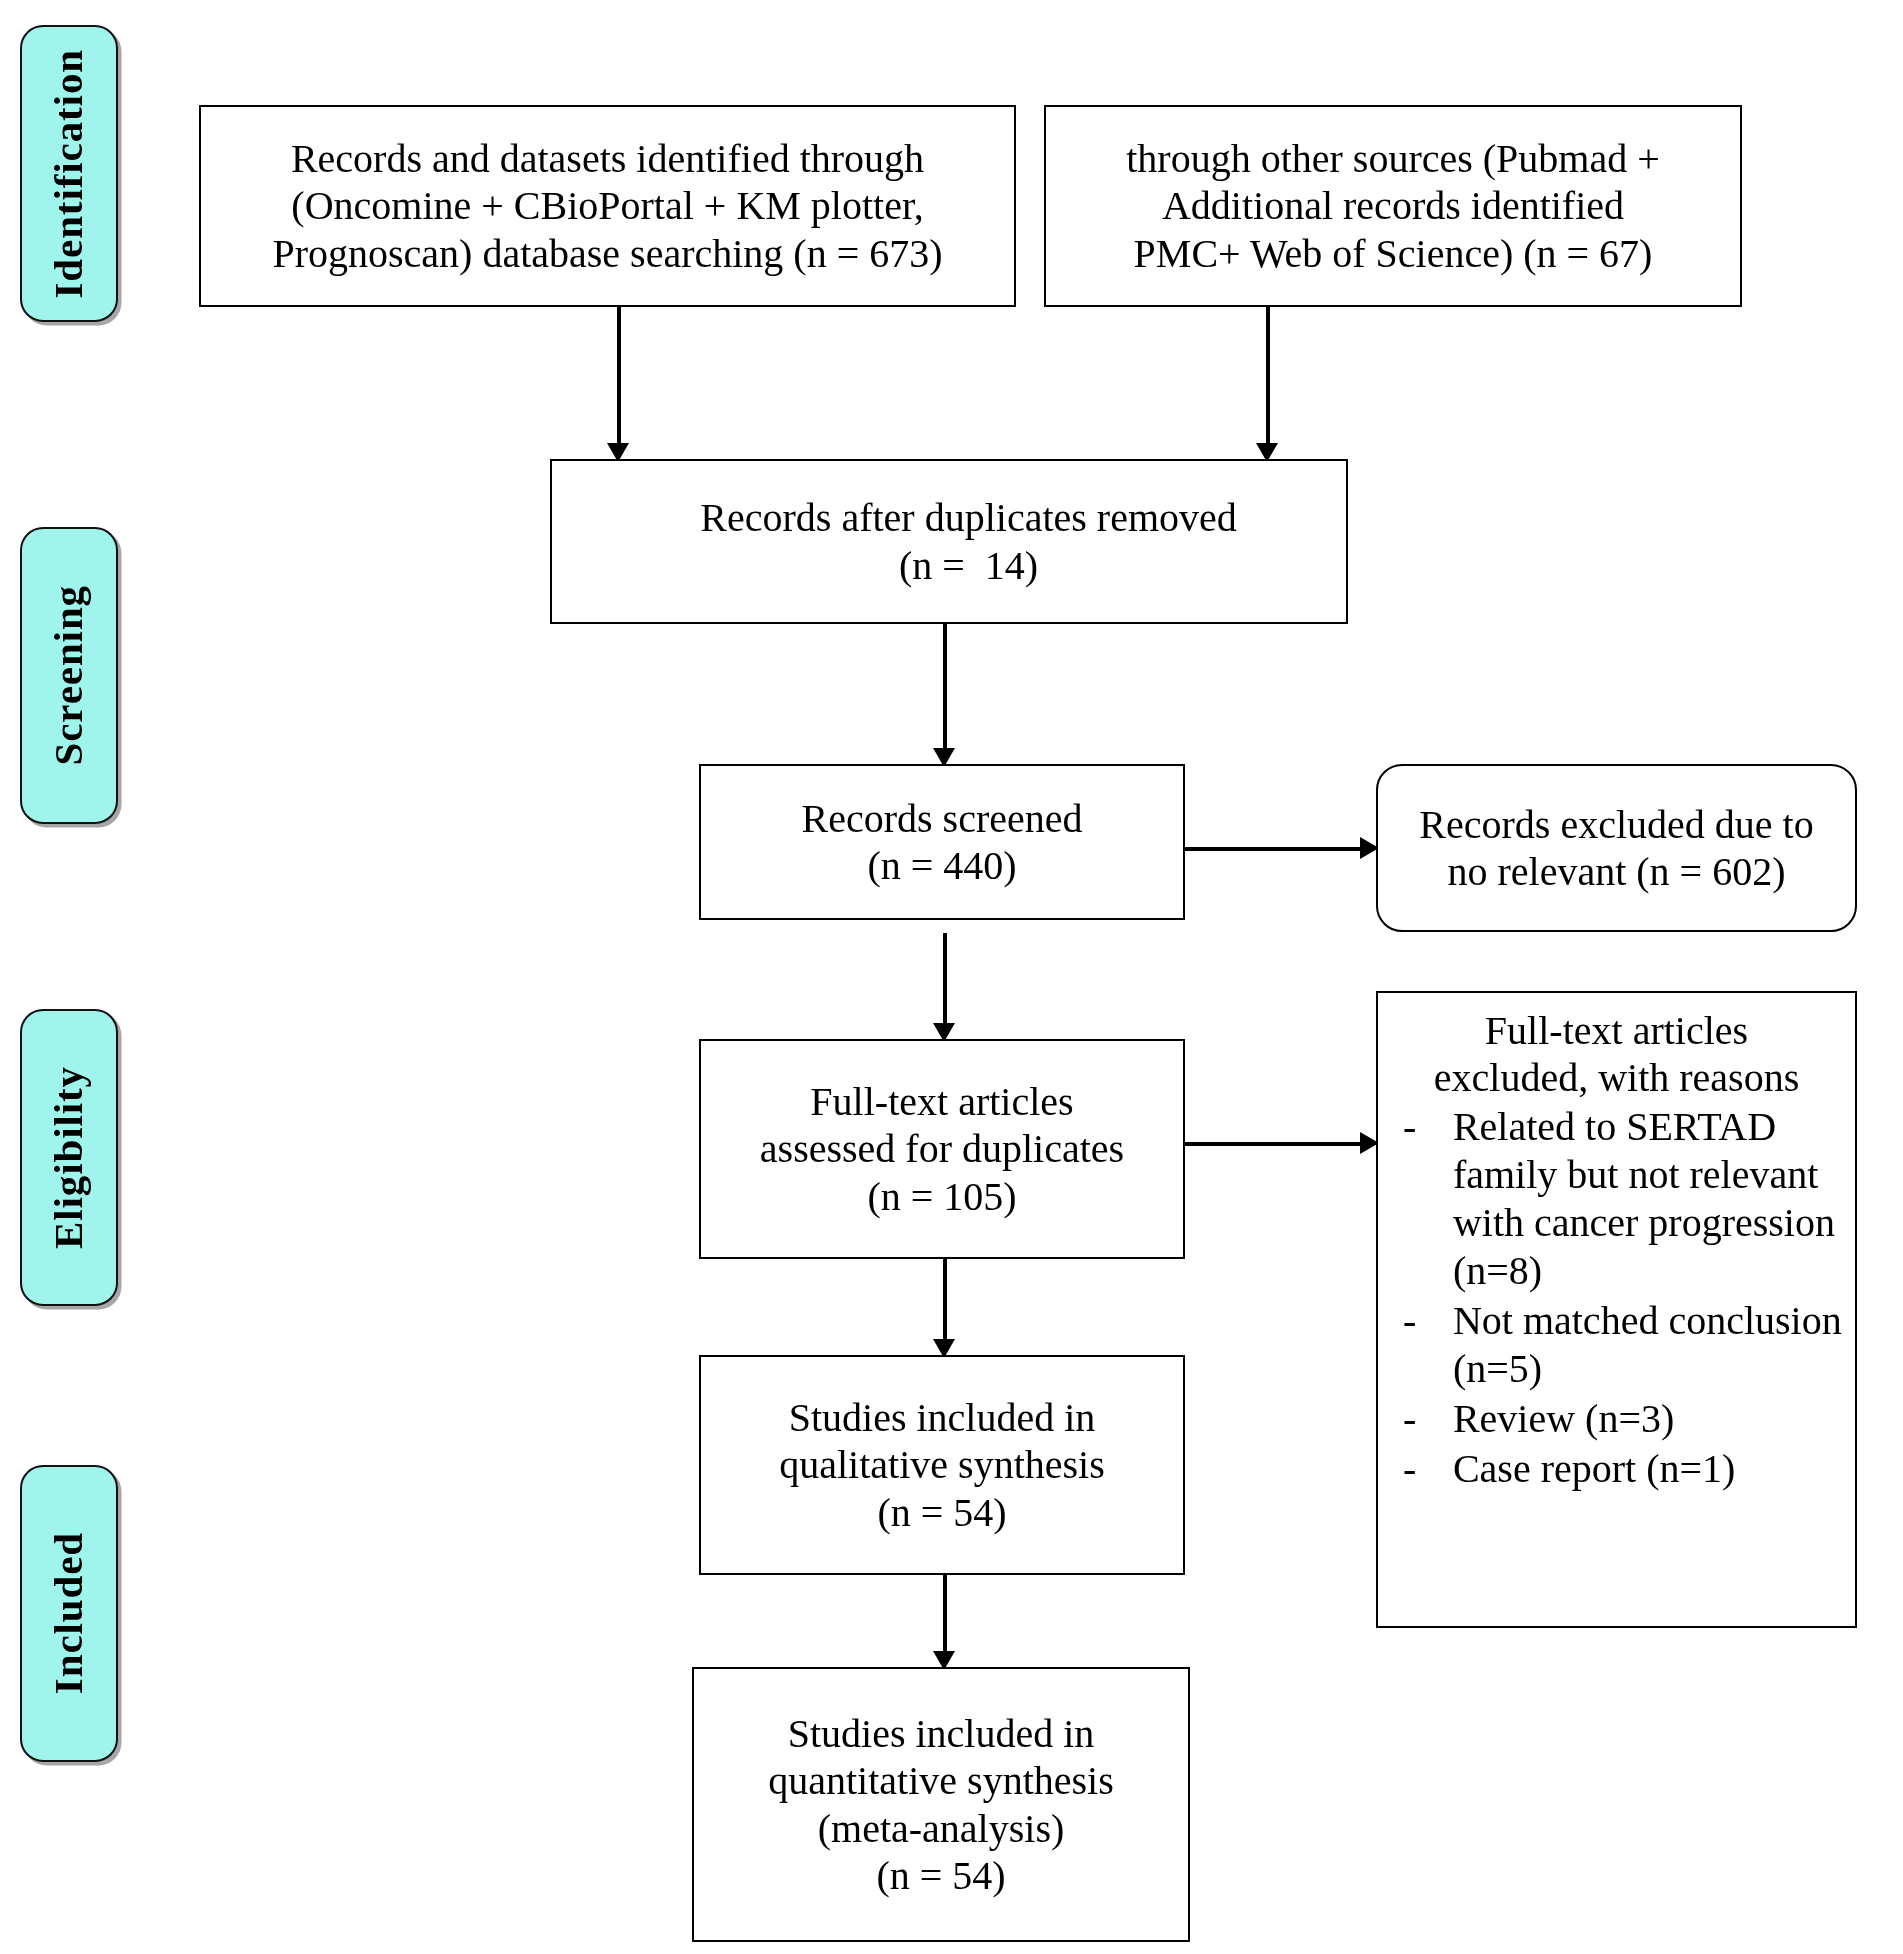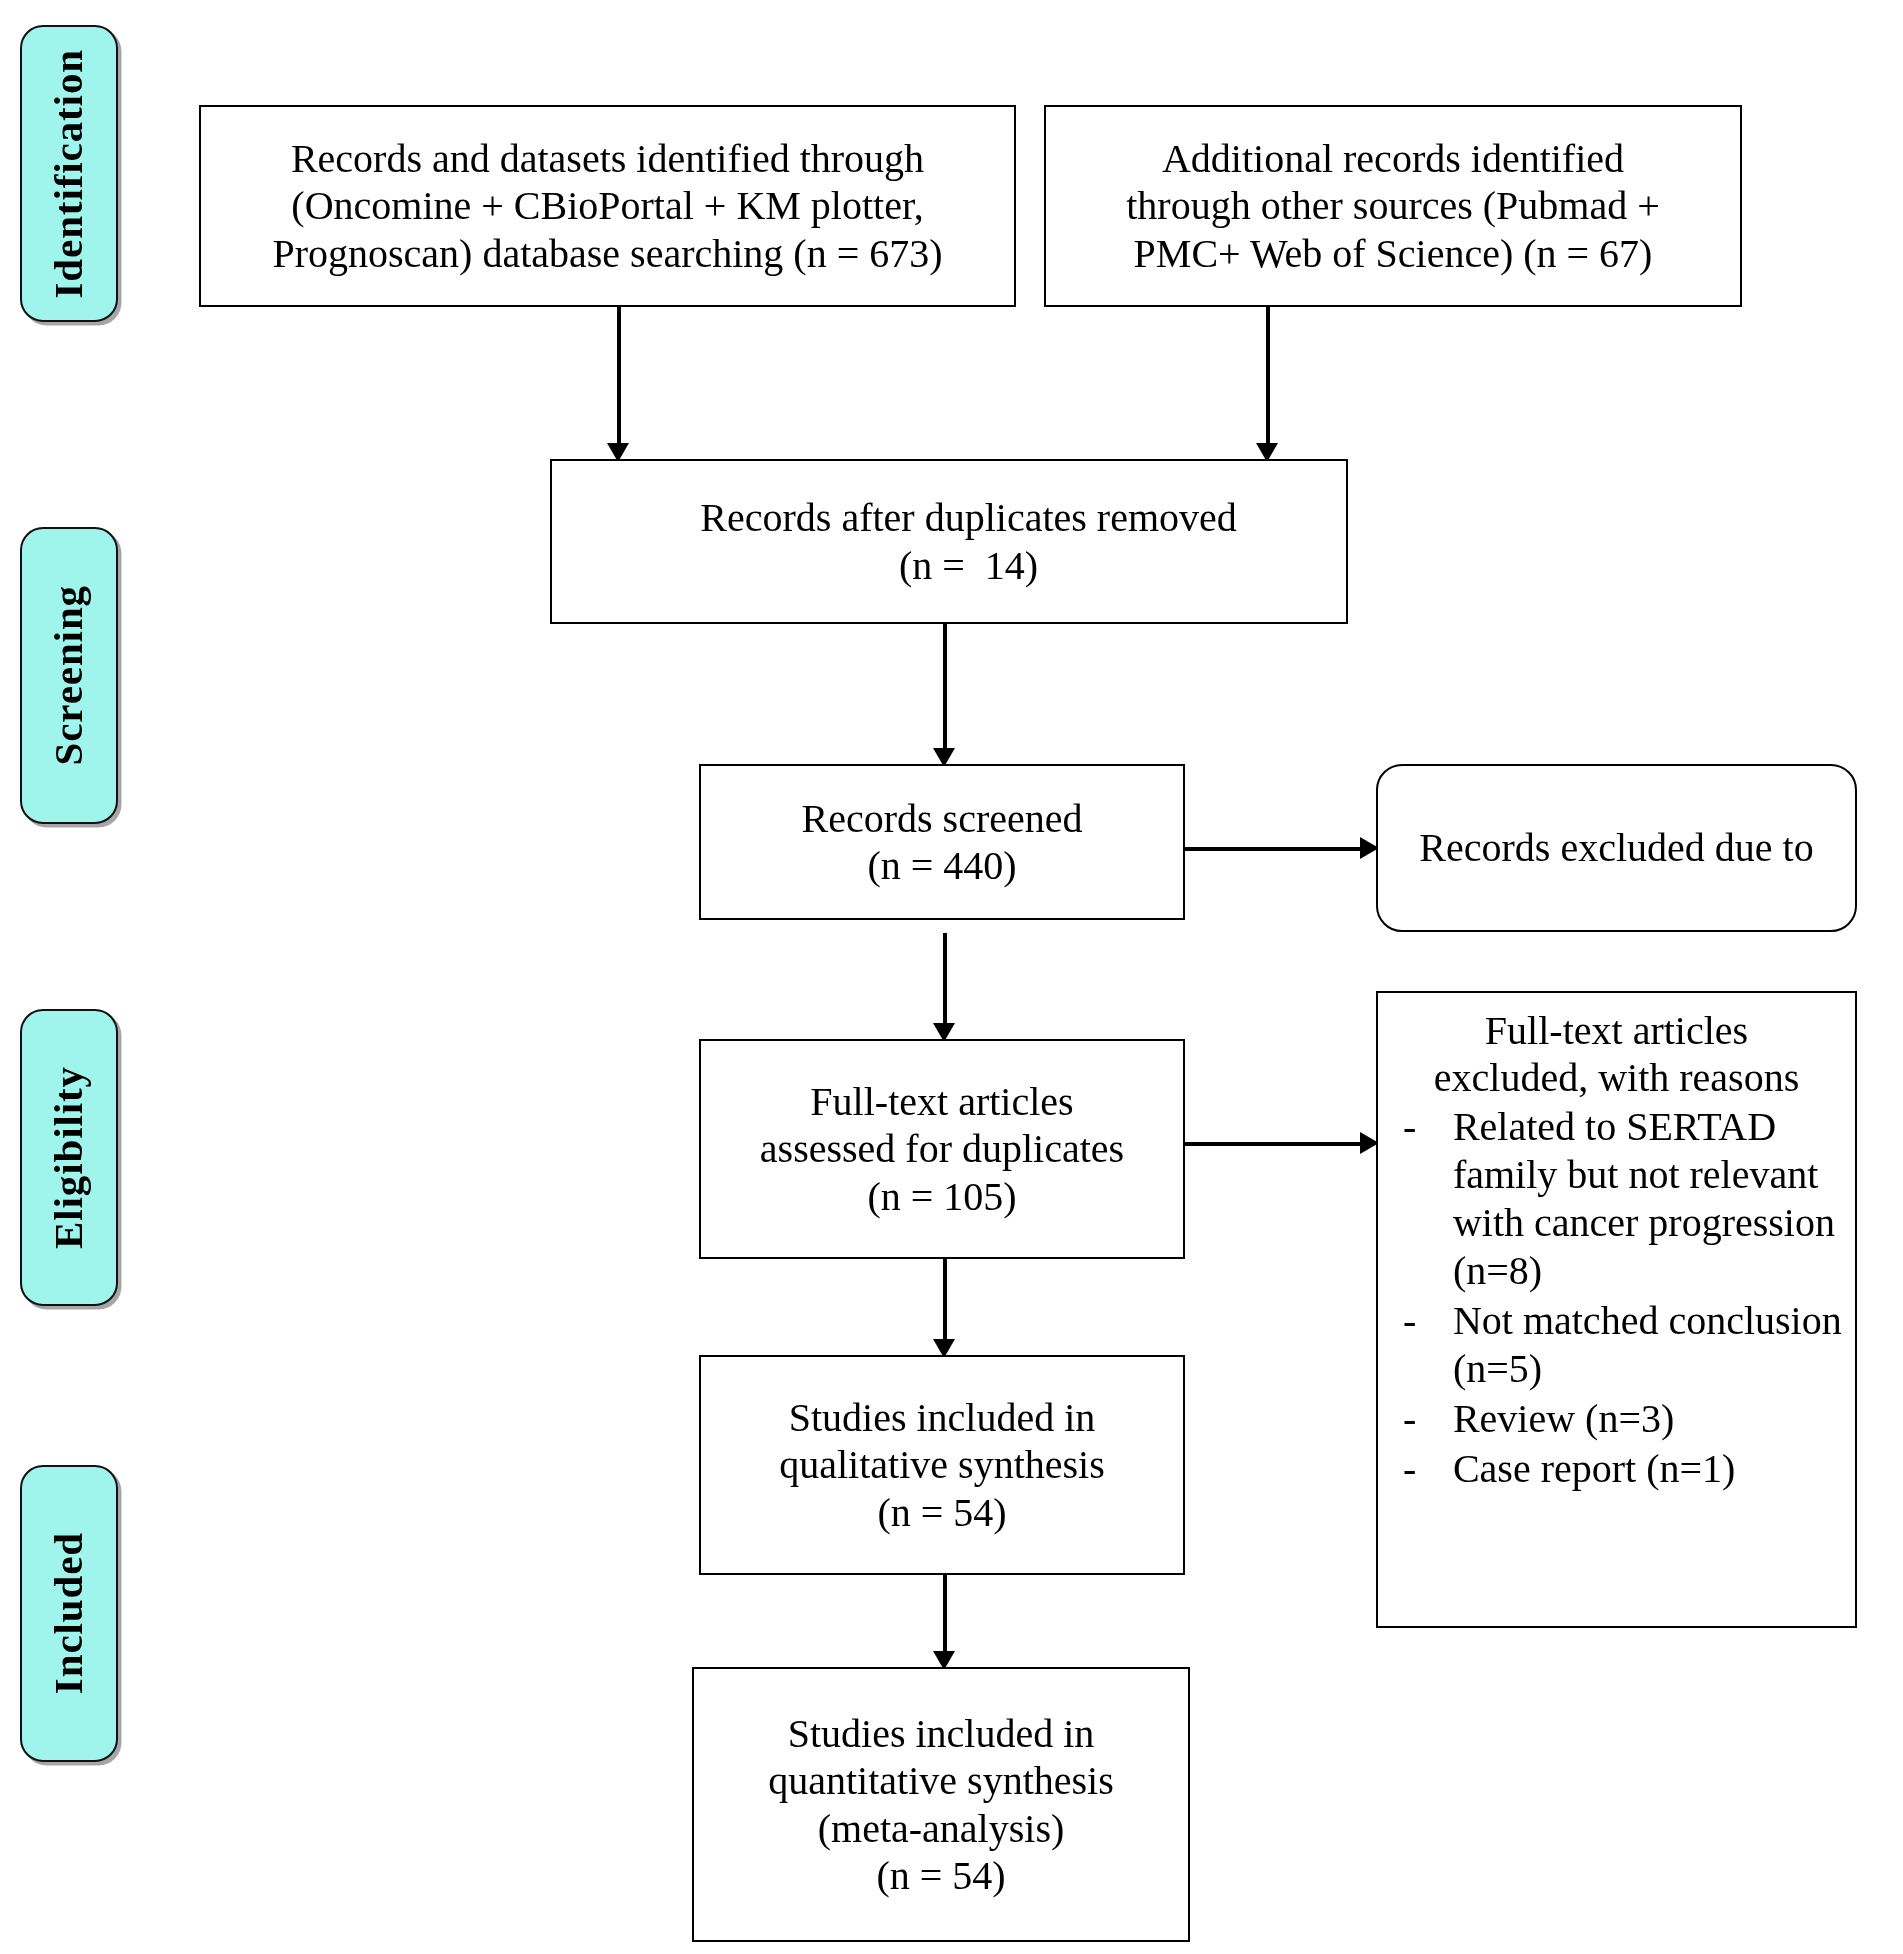--- a/index.html
+++ b/index.html
@@ -133,22 +133,22 @@
     <span>Included</span>
   </div>
 
   <div class="flow-box" style="left:199px; top:105px; width:817px; height:202px;">
     <span class="line">Records and datasets identified through</span>
     <span class="line">(Oncomine + CBioPortal + KM plotter,</span>
     <span class="line">Prognoscan) database searching (n = 673)</span>
   </div>
 
   <div class="flow-box" style="left:1044px; top:105px; width:698px; height:202px;">
+    <span class="line">through other sources (Pubmad +</span>
     <span class="line">Additional records identified</span>
-    <span class="line">through other sources (Pubmad +</span>
     <span class="line">PMC+ Web of Science) (n = 67)</span>
   </div>
 
   <div class="v-line" style="left:617px; top:307px; width:3.5px; height:145px;"></div>
   <div class="arrow-down" style="left:607px; top:443px;"></div>
 
   <div class="v-line" style="left:1266px; top:307px; width:3.5px; height:145px;"></div>
   <div class="arrow-down" style="left:1256px; top:443px;"></div>
 
   <div class="flow-box" style="left:550px; top:459px; width:798px; height:165px;padding-left:48px;">
@@ -162,20 +162,21 @@
   <div class="flow-box" style="left:699px; top:764px; width:486px; height:156px;">
     <span class="line">Records screened</span>
     <span class="line">(n = 440)</span>
   </div>
 
   <div class="h-line" style="left:1185px; top:847px; width:177px; height:3.5px;"></div>
   <div class="arrow-right" style="left:1360px; top:837px;"></div>
 
   <div class="flow-box" style="left:1376px; top:764px; width:481px; height:168px;border-radius:26px;">
     <span class="line">Records excluded due to</span>
+    <span class="line">no relevant (n = 602)</span>
   </div>
 
   <div class="v-line" style="left:943px; top:933px; width:3.5px; height:99px;"></div>
   <div class="arrow-down" style="left:933px; top:1023px;"></div>
 
   <div class="flow-box" style="left:699px; top:1039px; width:486px; height:220px;">
     <span class="line">Full-text articles</span>
     <span class="line">assessed for duplicates</span>
     <span class="line">(n = 105)</span>
   </div>

